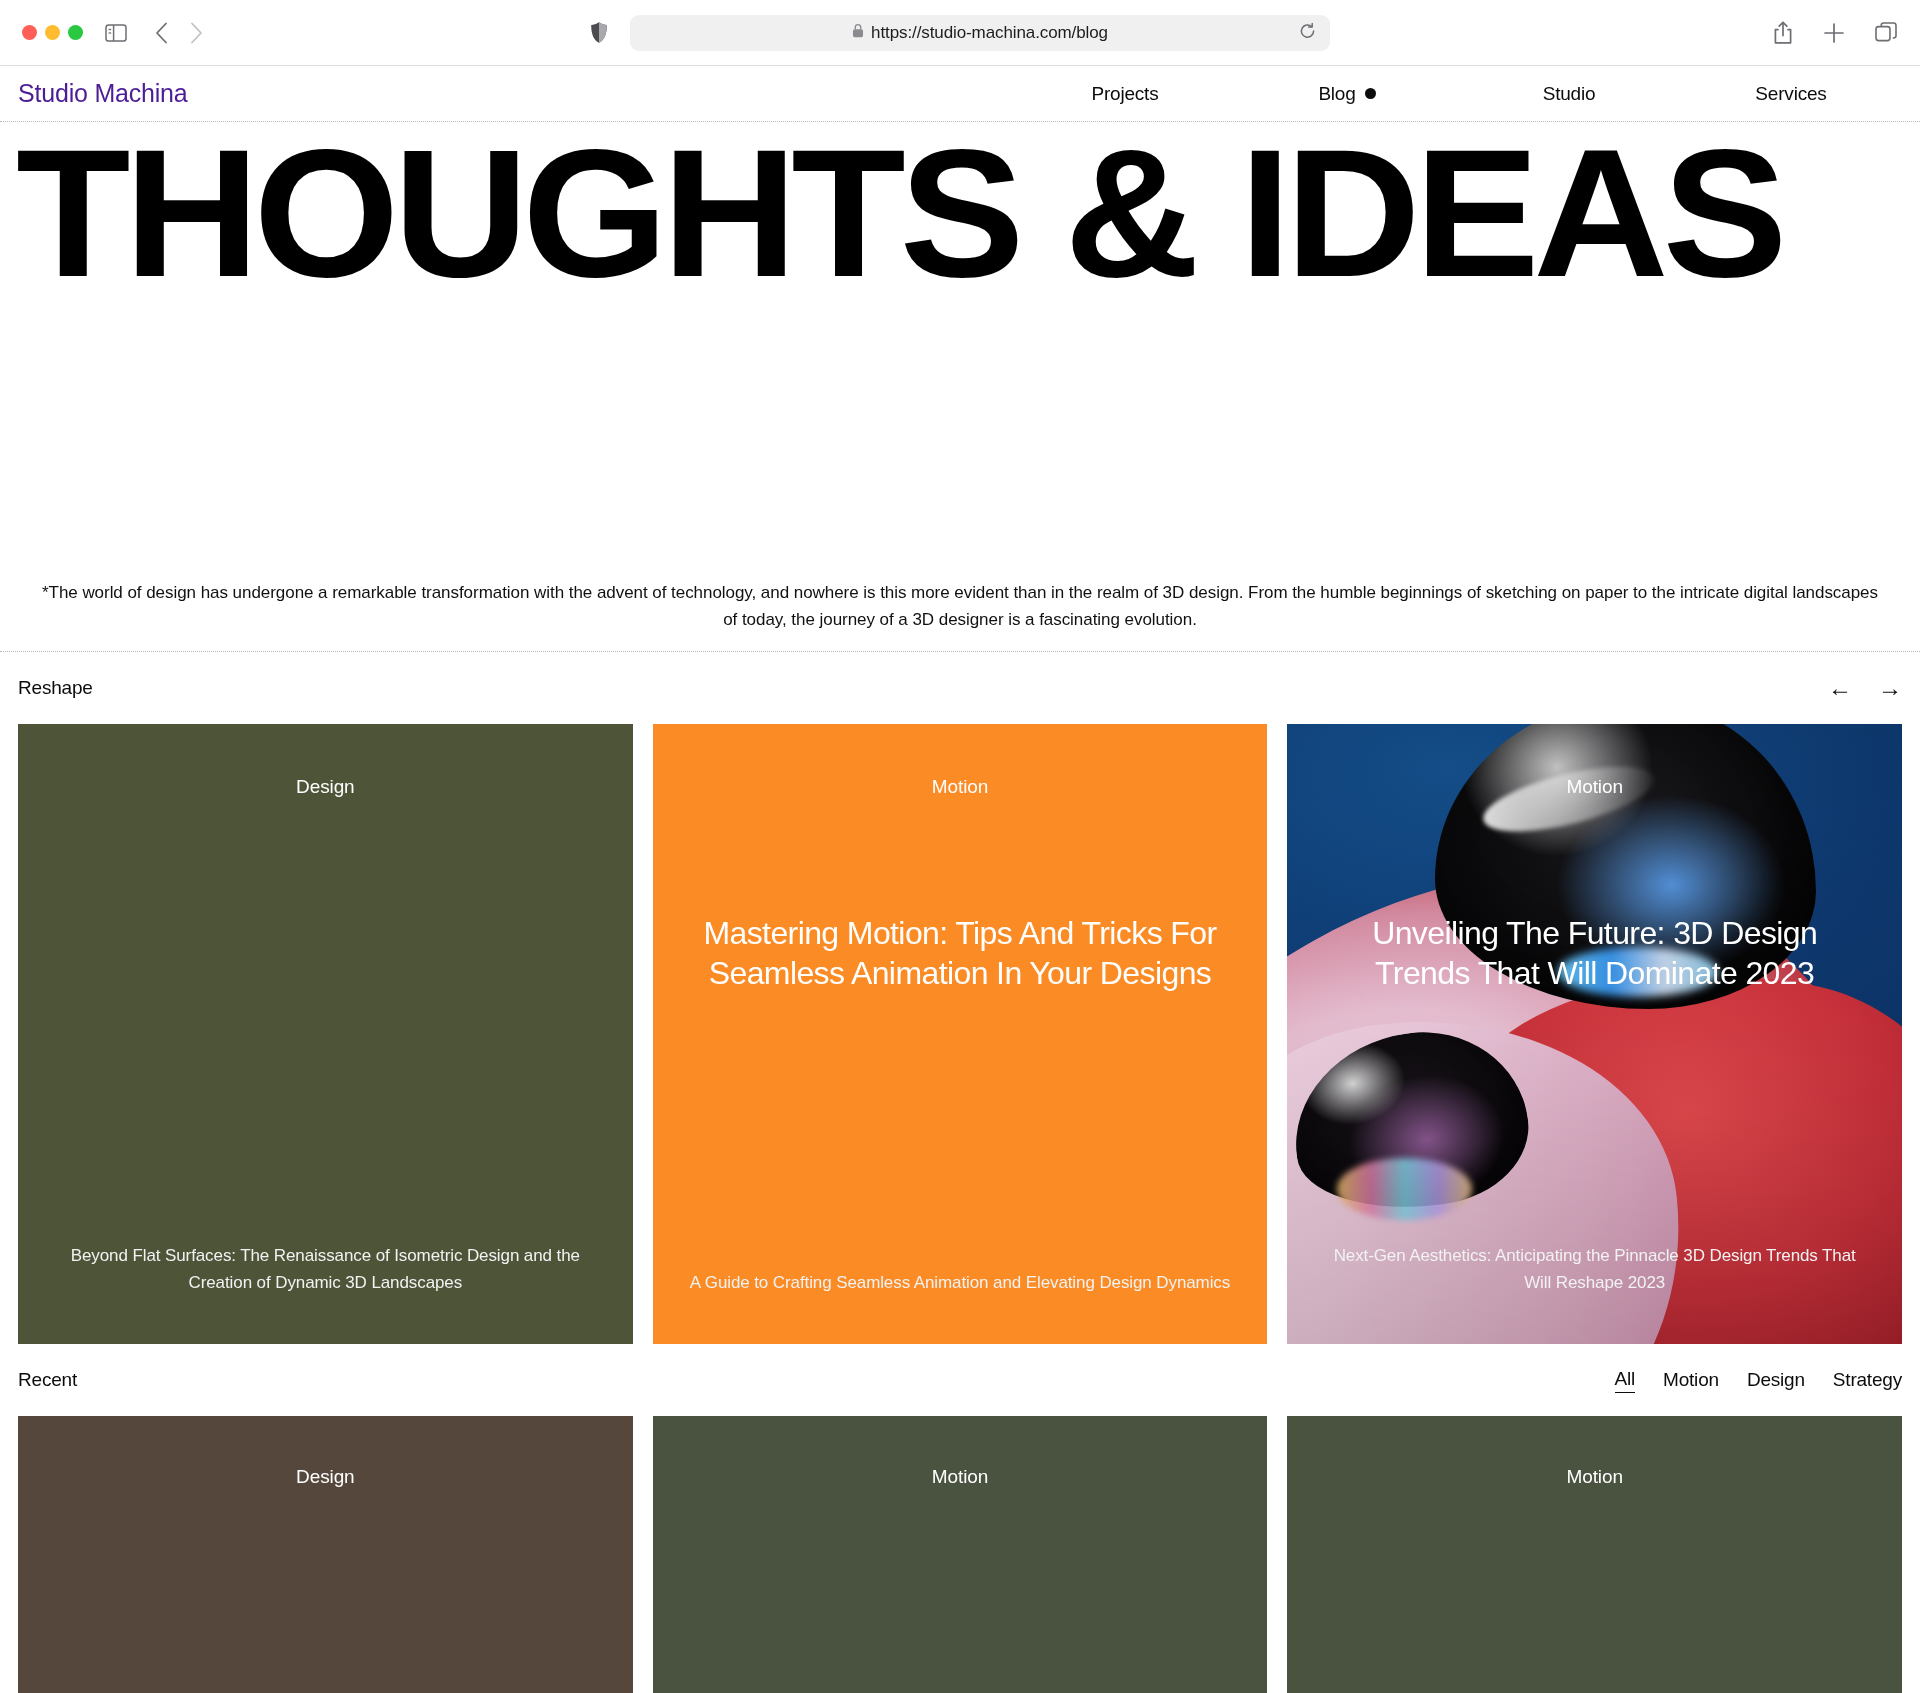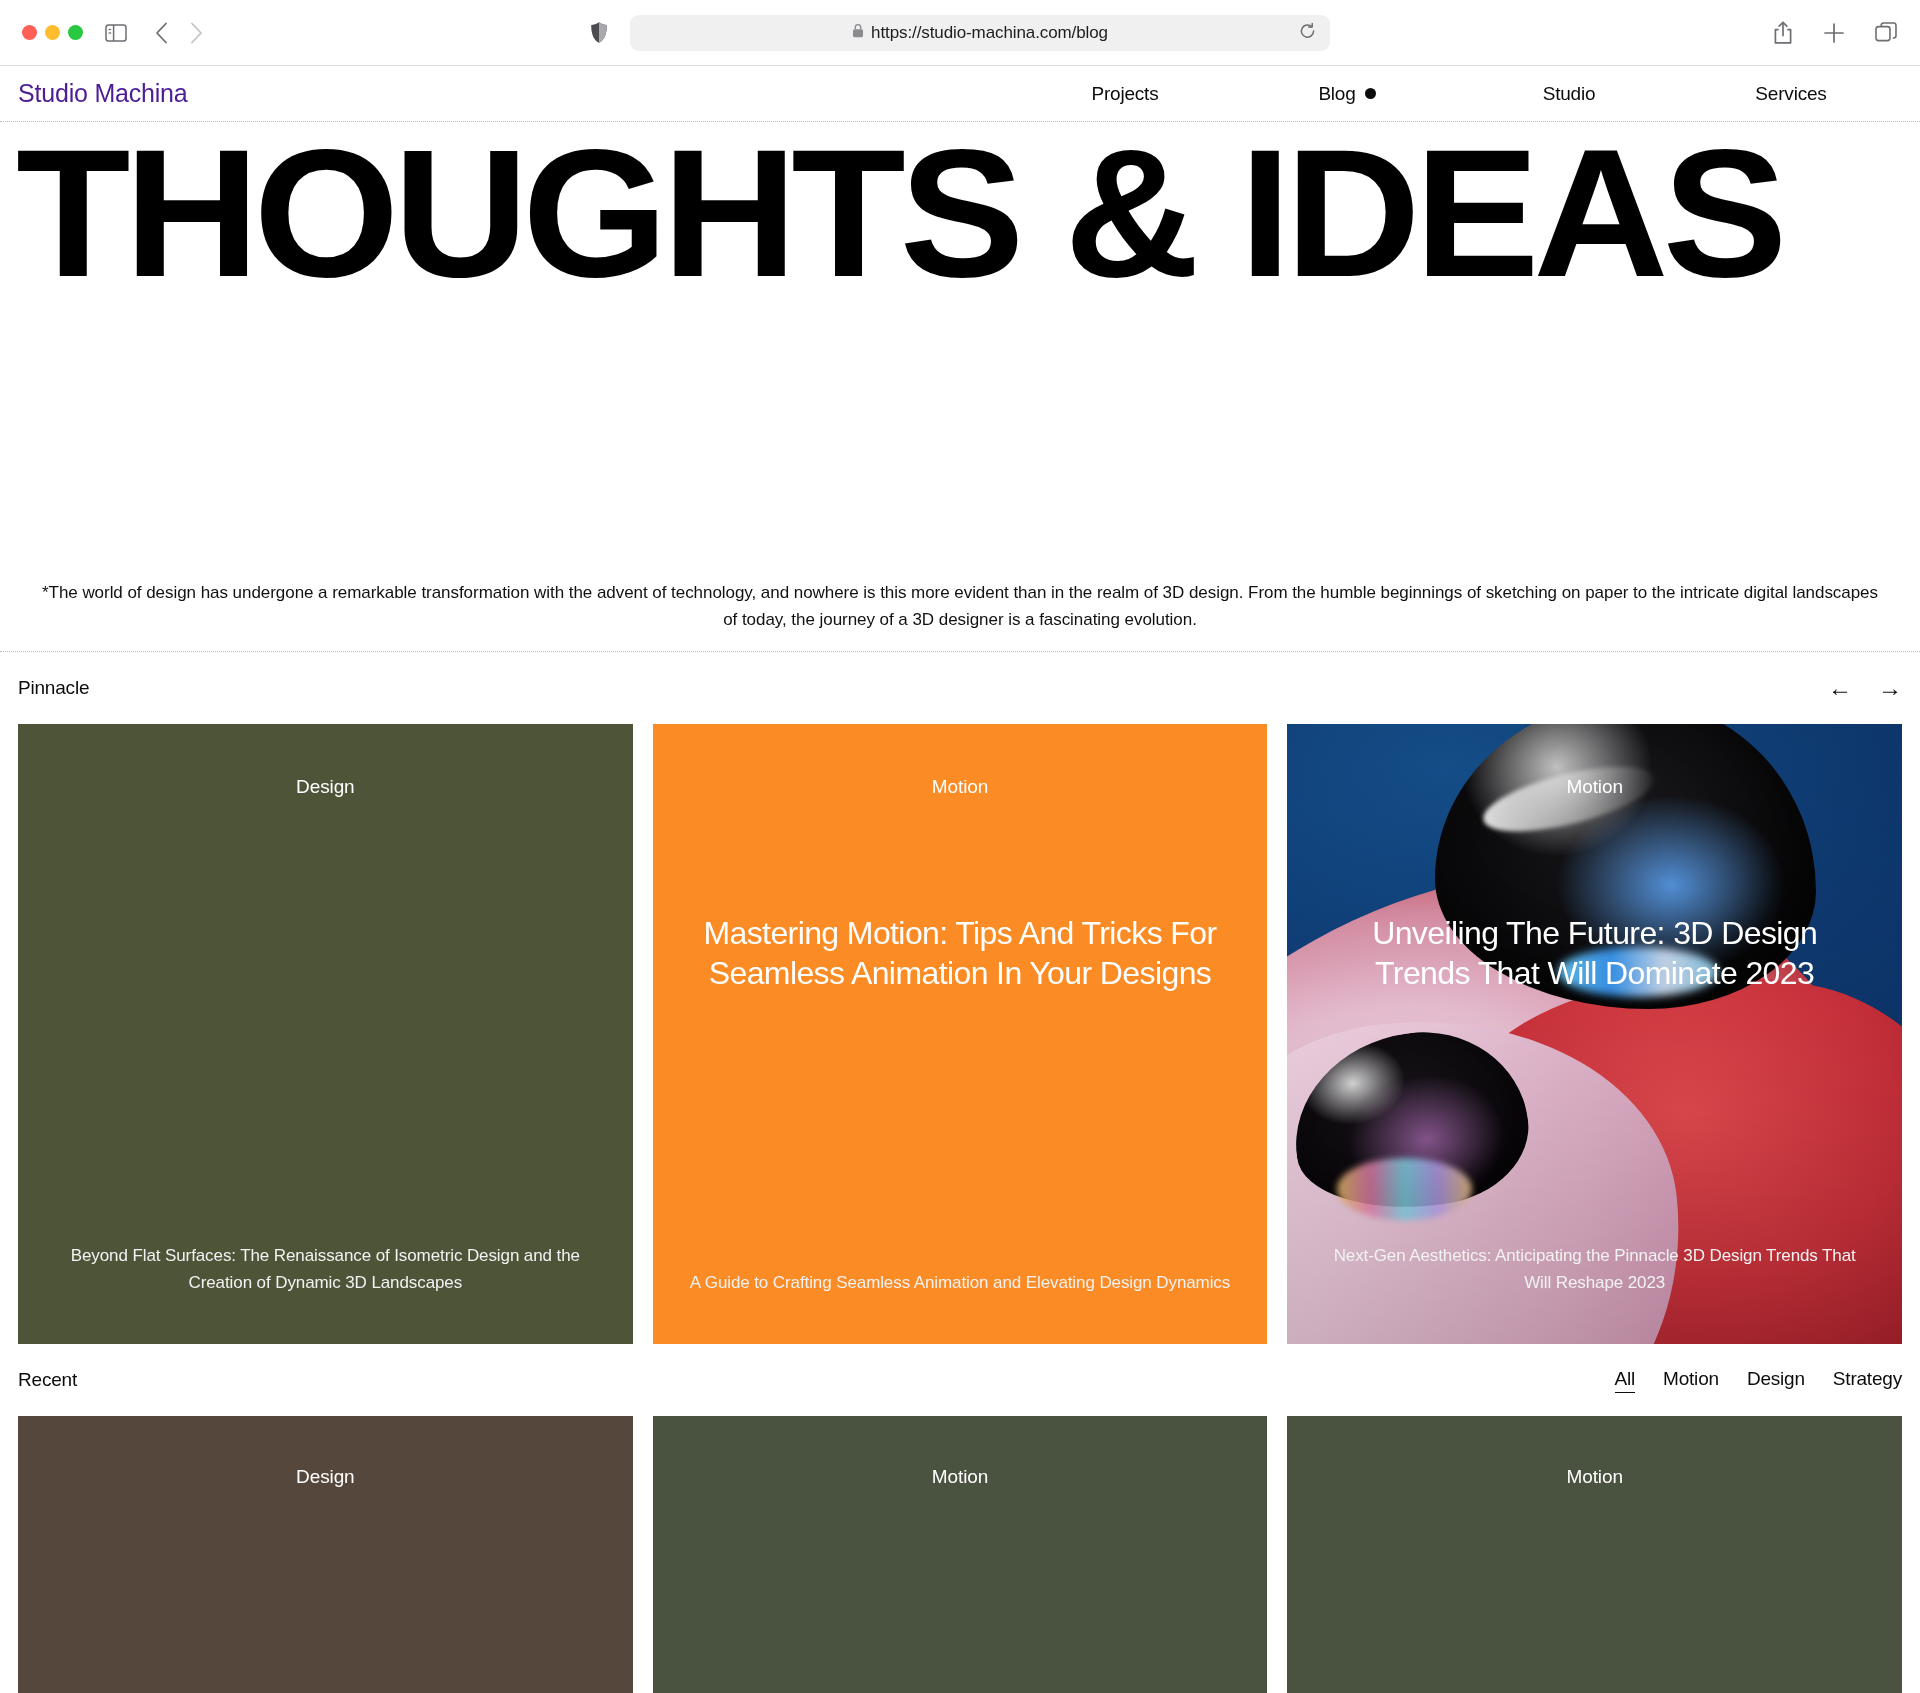--- a/index.html
+++ b/index.html
@@ -181,21 +181,21 @@
     gap: 26px;
     font-size: 24px;
     color: #0c0c0c;
     line-height: 1;
   }
   .carousel-arrows span { cursor: pointer; }
 
   .filters {
     margin-left: auto;
     display: flex;
-    align-items: flex-start;
+    align-items: flex-end;
     gap: 28px;
   }
   .filter {
     font-size: 19px;
     color: #0c0c0c;
     letter-spacing: -0.2px;
     cursor: pointer;
     padding-bottom: 2px;
   }
   .filter.active { border-bottom: 1.5px solid #0c0c0c; }
@@ -423,21 +423,21 @@
     </span>
   </div>
 </div>
 
 <div class="hero">
   <div class="hero-title">THOUGHTS &amp; IDEAS</div>
   <div class="hero-sub">*The world of design has undergone a remarkable transformation with the advent of technology, and nowhere is this more evident than in the realm of 3D design. From the humble beginnings of sketching on paper to the intricate digital landscapes of today, the journey of a 3D designer is a fascinating evolution.</div>
 </div>
 
 <div class="section-head">
-  <span class="section-title">Pinnacle</span>
+  <span class="section-title">Reshape</span>
   <div class="carousel-arrows">
     <span>←</span>
     <span>→</span>
   </div>
 </div>
 
 <div class="card-grid">
 
   <div class="card" style="background:#4d5438">
     <span class="card-cat">Design</span>

